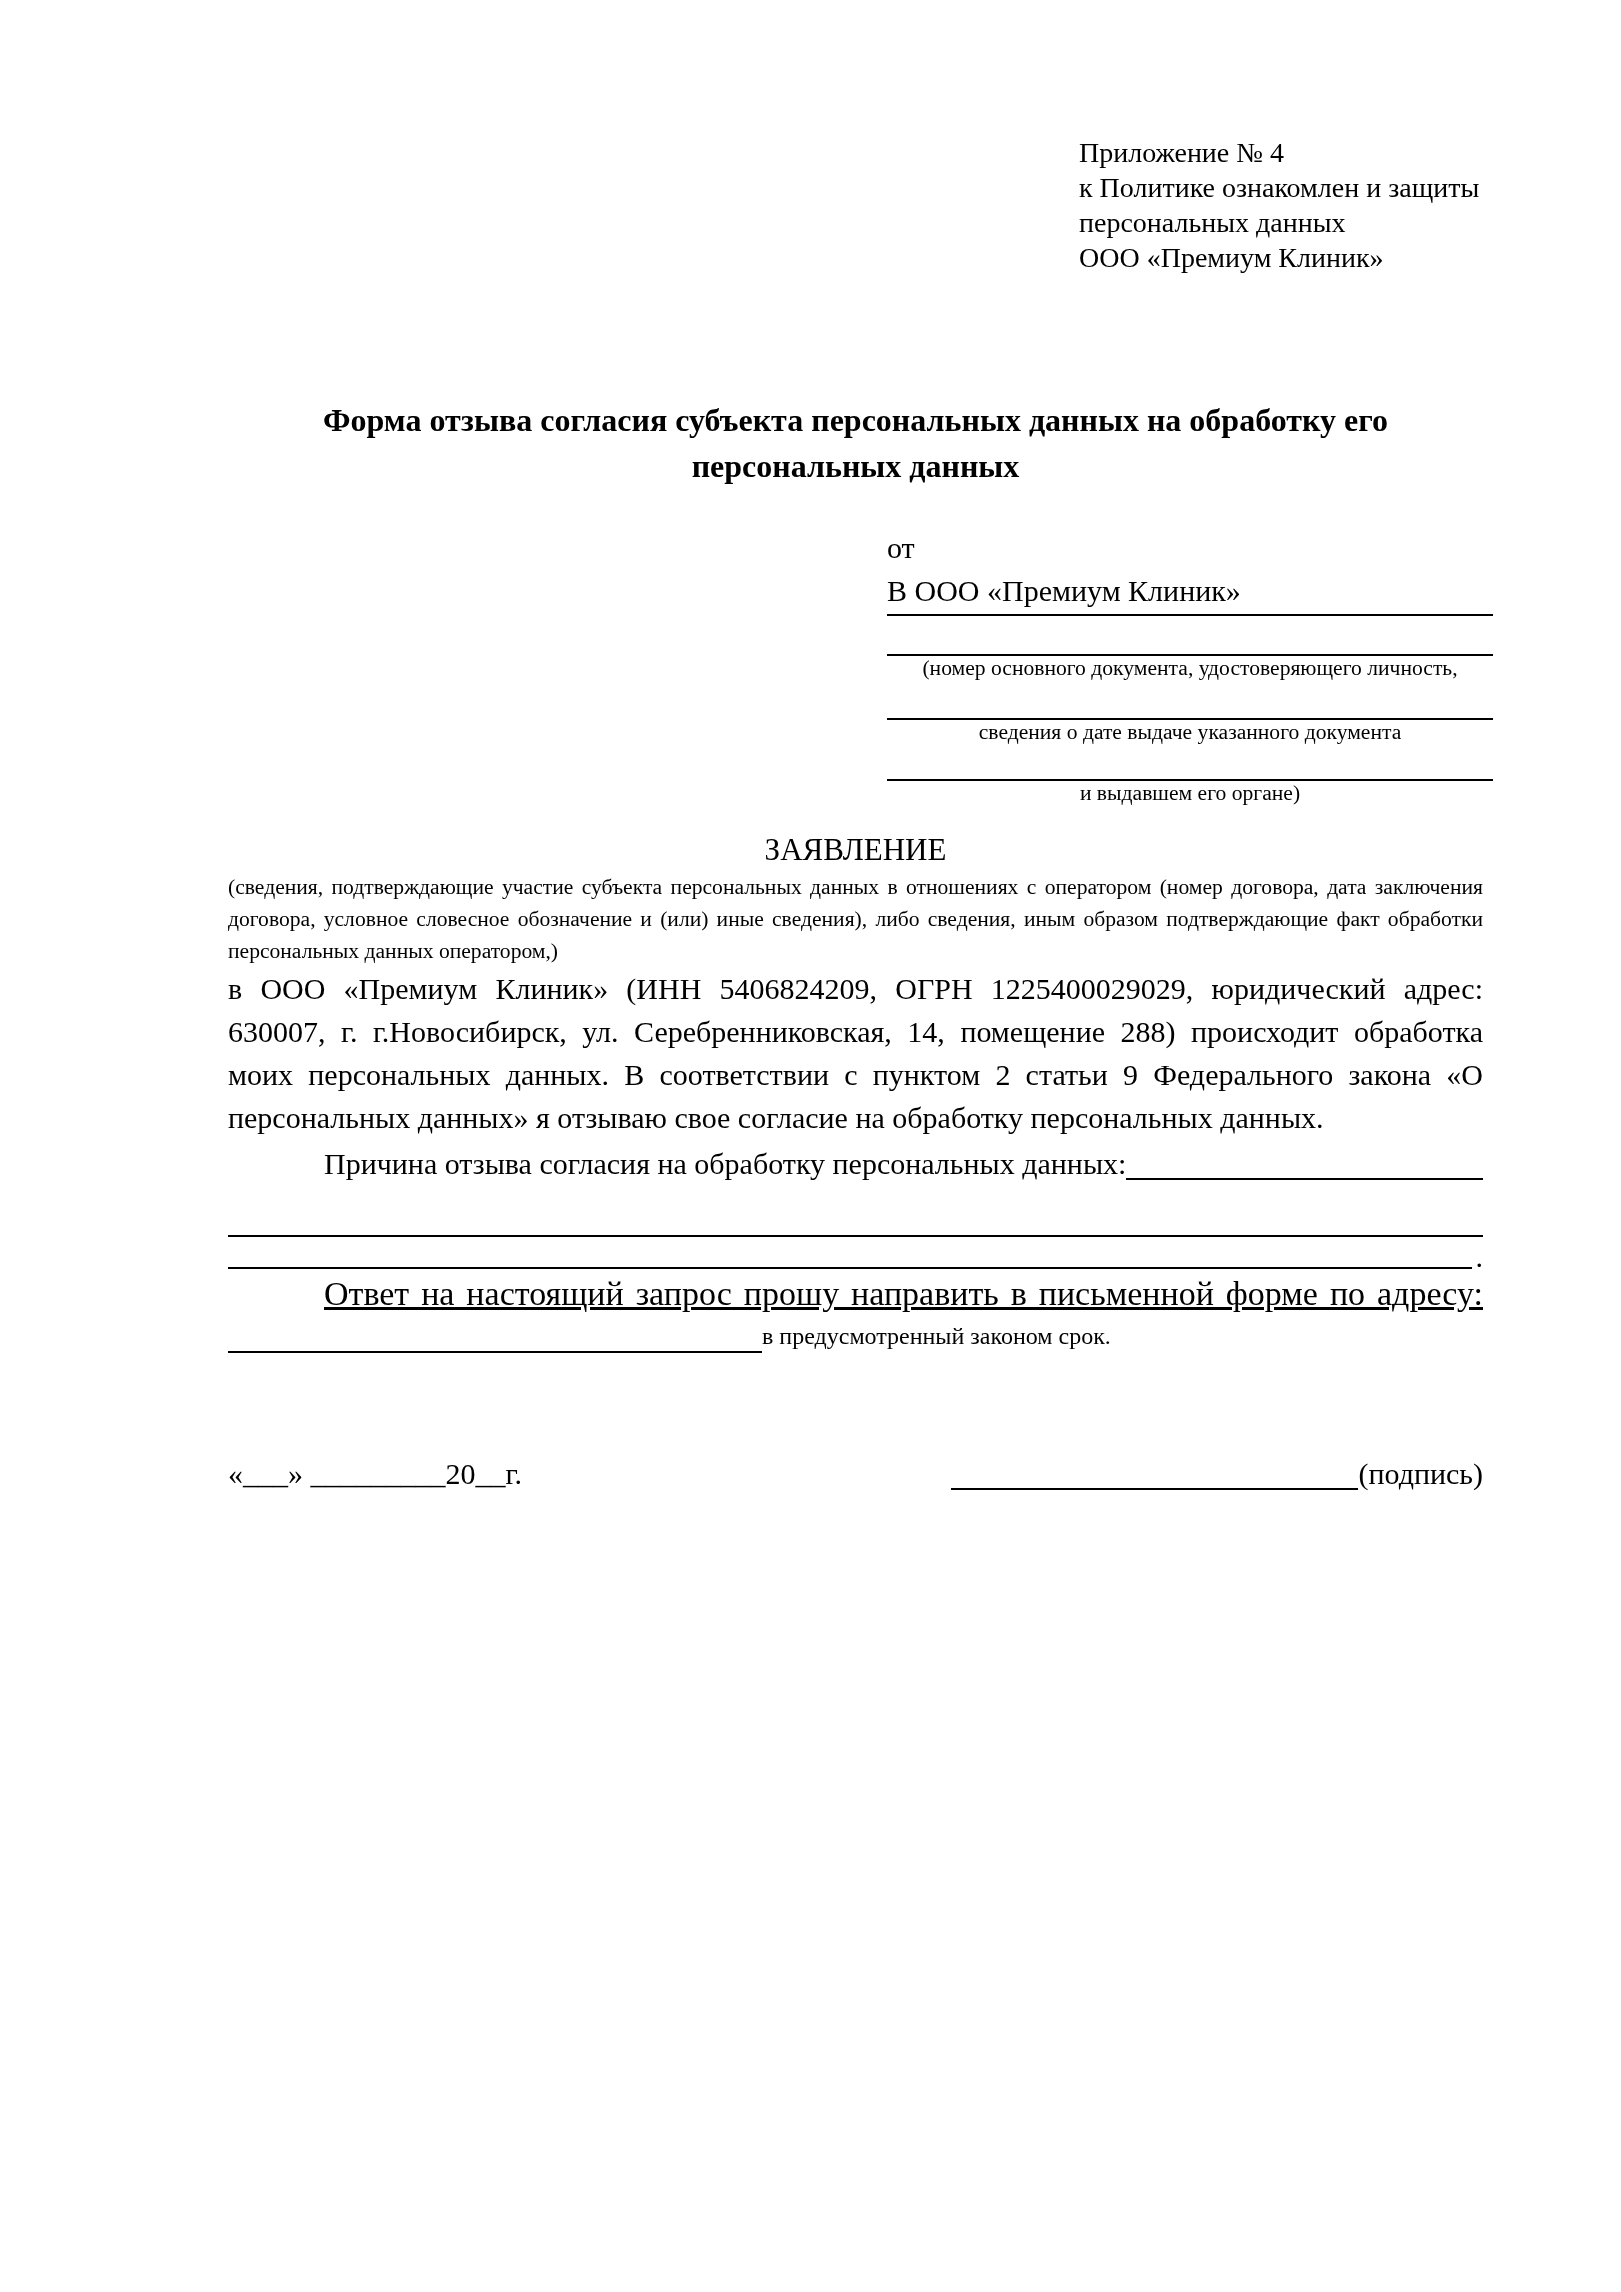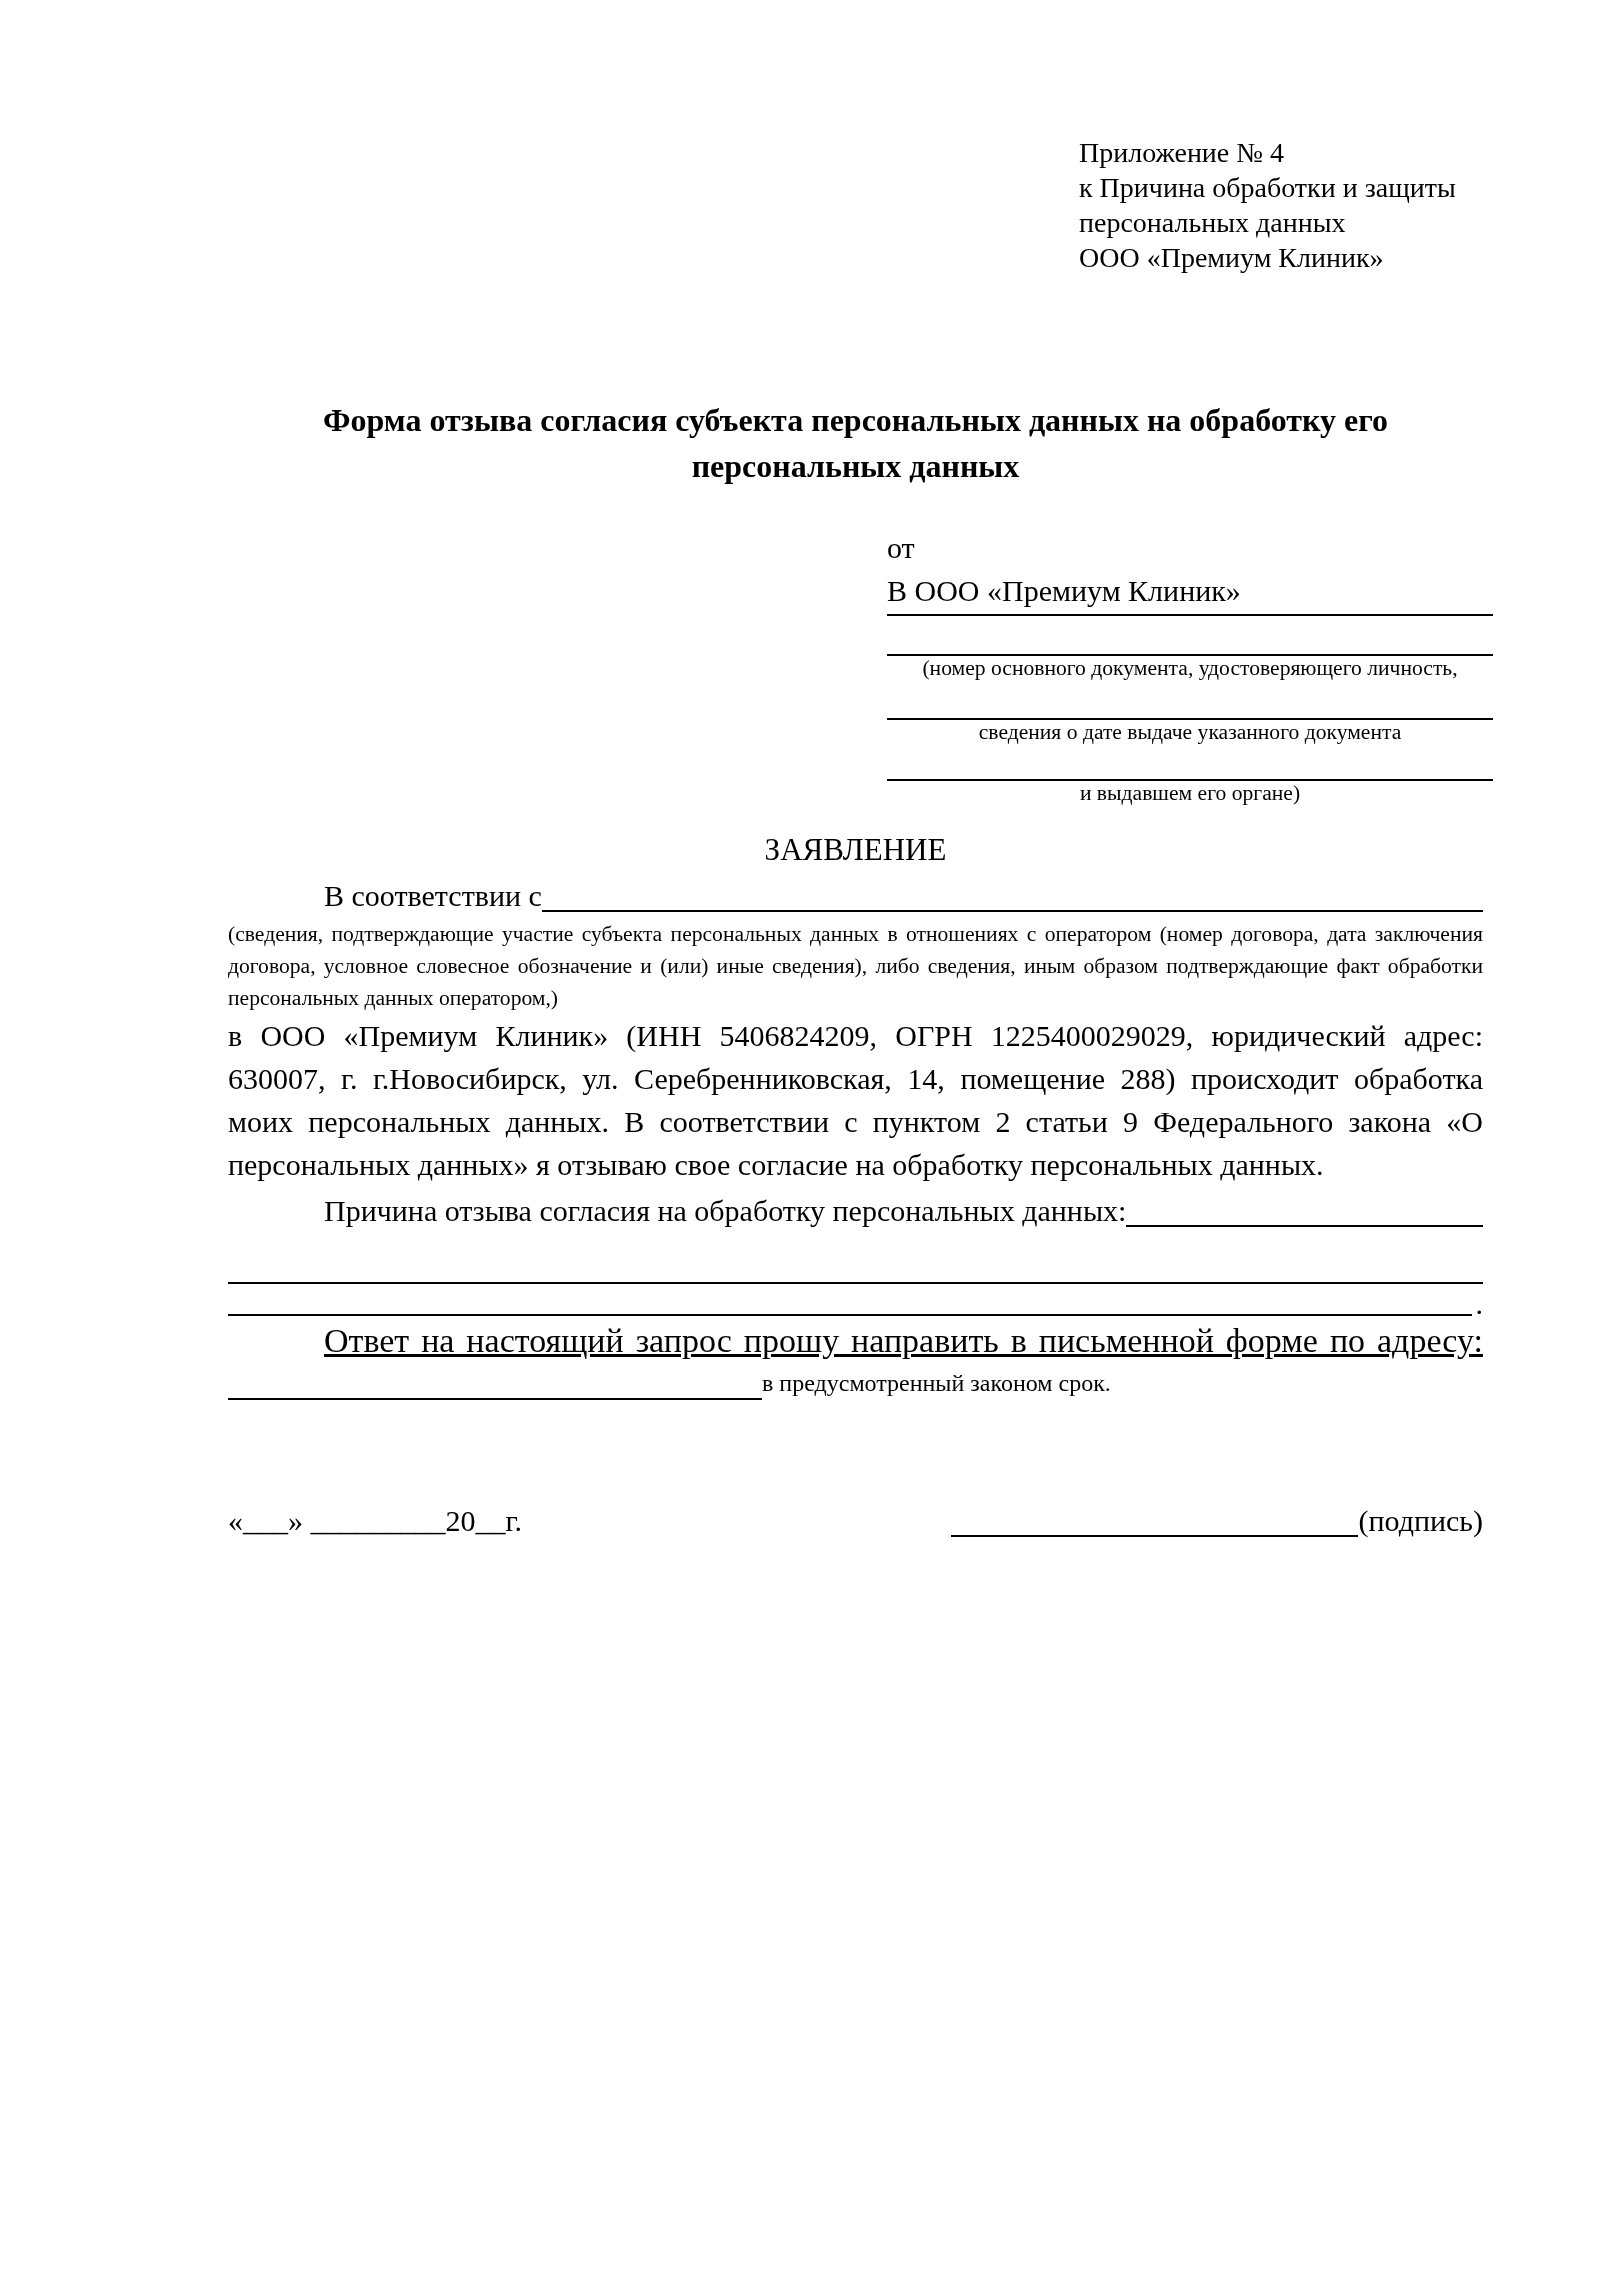--- a/index.html
+++ b/index.html
@@ -148,45 +148,41 @@
     height: 1px;
   }
 </style>
 </head>
 <body>
 
 <div class="page">
 
   <div class="appendix">
     <div>Приложение № 4</div>
-    <div>к Причина обработки и защиты</div>
+    <div>к Политике ознакомлен и защиты</div>
     <div>персональных данных</div>
     <div>ООО «Премиум Клиник»</div>
   </div>
 
   <div class="doc-title">Форма отзыва согласия субъекта персональных данных на обработку его персональных данных</div>
 
   <div class="addressee">
     <div>от</div>
     <div>В ООО «Премиум Клиник»</div>
     <div class="blank blank-row1"></div>
     <div class="blank blank-row2"></div>
     <div class="caption">(номер основного документа, удостоверяющего личность,</div>
     <div class="blank blank-row3"></div>
     <div class="caption">сведения о дате выдаче указанного документа</div>
     <div class="blank blank-row4"></div>
     <div class="caption">и выдавшем его органе)</div>
   </div>
 
   <div class="statement-heading">ЗАЯВЛЕНИЕ</div>
 
-  <div class="row-flex indent accordance">
-    <span class="lead">В соответствии с</span>
-    <span class="fill-line"></span>
-  </div>
 
   <div class="footnote">(сведения, подтверждающие участие субъекта персональных данных в отношениях с оператором (номер договора, дата заключения договора, условное словесное обозначение и (или) иные сведения), либо сведения, иным образом подтверждающие факт обработки персональных данных оператором,)</div>
 
   <div class="body-par">в ООО «Премиум Клиник» (ИНН 5406824209, ОГРН 1225400029029, юридический адрес: 630007, г. г.Новосибирск, ул. Серебренниковская, 14, помещение 288) происходит обработка моих персональных данных. В соответствии с пунктом 2 статьи 9 Федерального закона «О персональных данных» я отзываю свое согласие на обработку персональных данных.</div>
 
   <div class="row-flex indent reason-row">
     <span class="lead">Причина отзыва согласия на обработку персональных данных:</span>
     <span class="fill-line"></span>
   </div>
 

